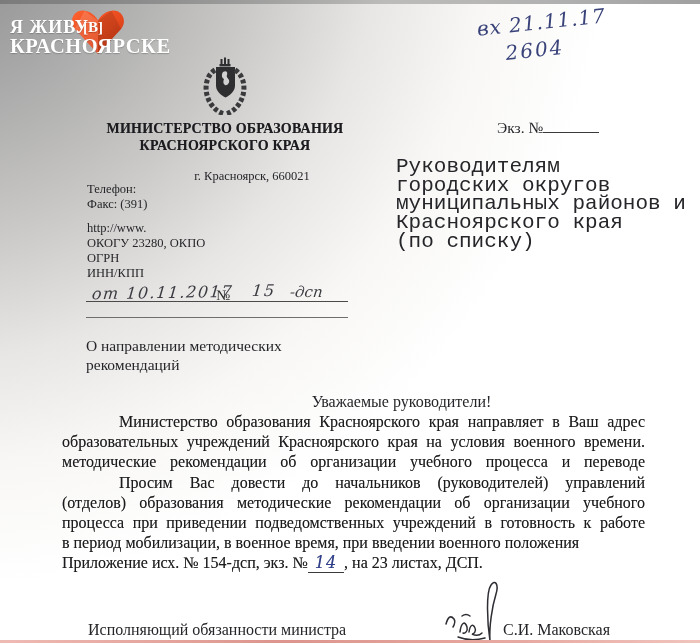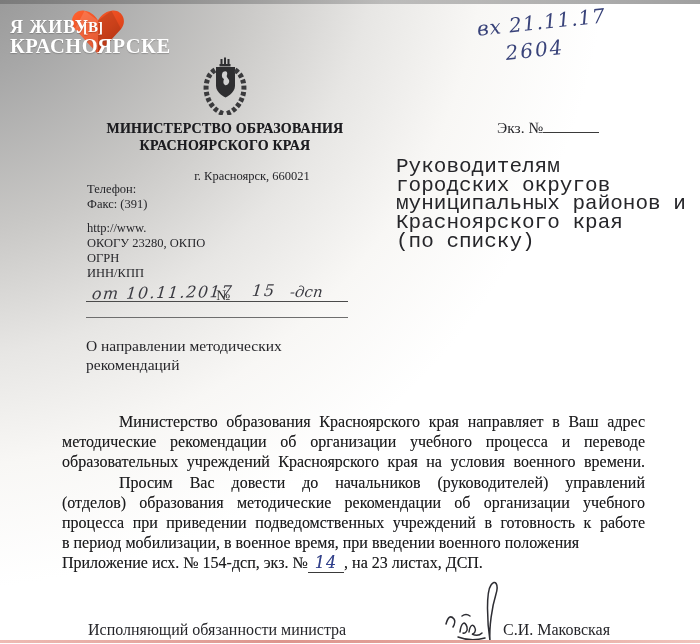--- a/index.html
+++ b/index.html
@@ -147,25 +147,26 @@
     <div>городских округов</div>
     <div>муниципальных районов и</div>
     <div>Красноярского края</div>
     <div>(по списку)</div>
   </div>
 
   <div class="subject">
     <div>О направлении методических</div>
     <div>рекомендаций</div>
   </div>
+  <div class="salutation">Уважаемые руководители!</div>
 
   <div class="body">
     <div class="bline jf ind">Министерство образования Красноярского края направляет в Ваш адрес</div>
+    <div class="bline jf">образовательных учреждений Красноярского края на условия военного времени.</div>
     <div class="bline jf">методические рекомендации об организации учебного процесса и переводе</div>
-    <div class="bline jf">образовательных учреждений Красноярского края на условия военного времени.</div>
     <div class="bline jf ind">Просим Вас довести до начальников (руководителей) управлений</div>
     <div class="bline jf">(отделов) образования методические рекомендации об организации учебного</div>
     <div class="bline jf">процесса при приведении подведомственных учреждений в готовность к работе</div>
     <div class="bline">в период мобилизации, в военное время, при введении военного положения</div>
     <div class="bline">
       <span>Приложение исх. № 154-дсп, экз. №</span><span class="hw-blue">14</span><span>, на 23 листах, ДСП.</span>
     </div>
   </div>
 
   <div class="sig-title">Исполняющий обязанности министра</div>

